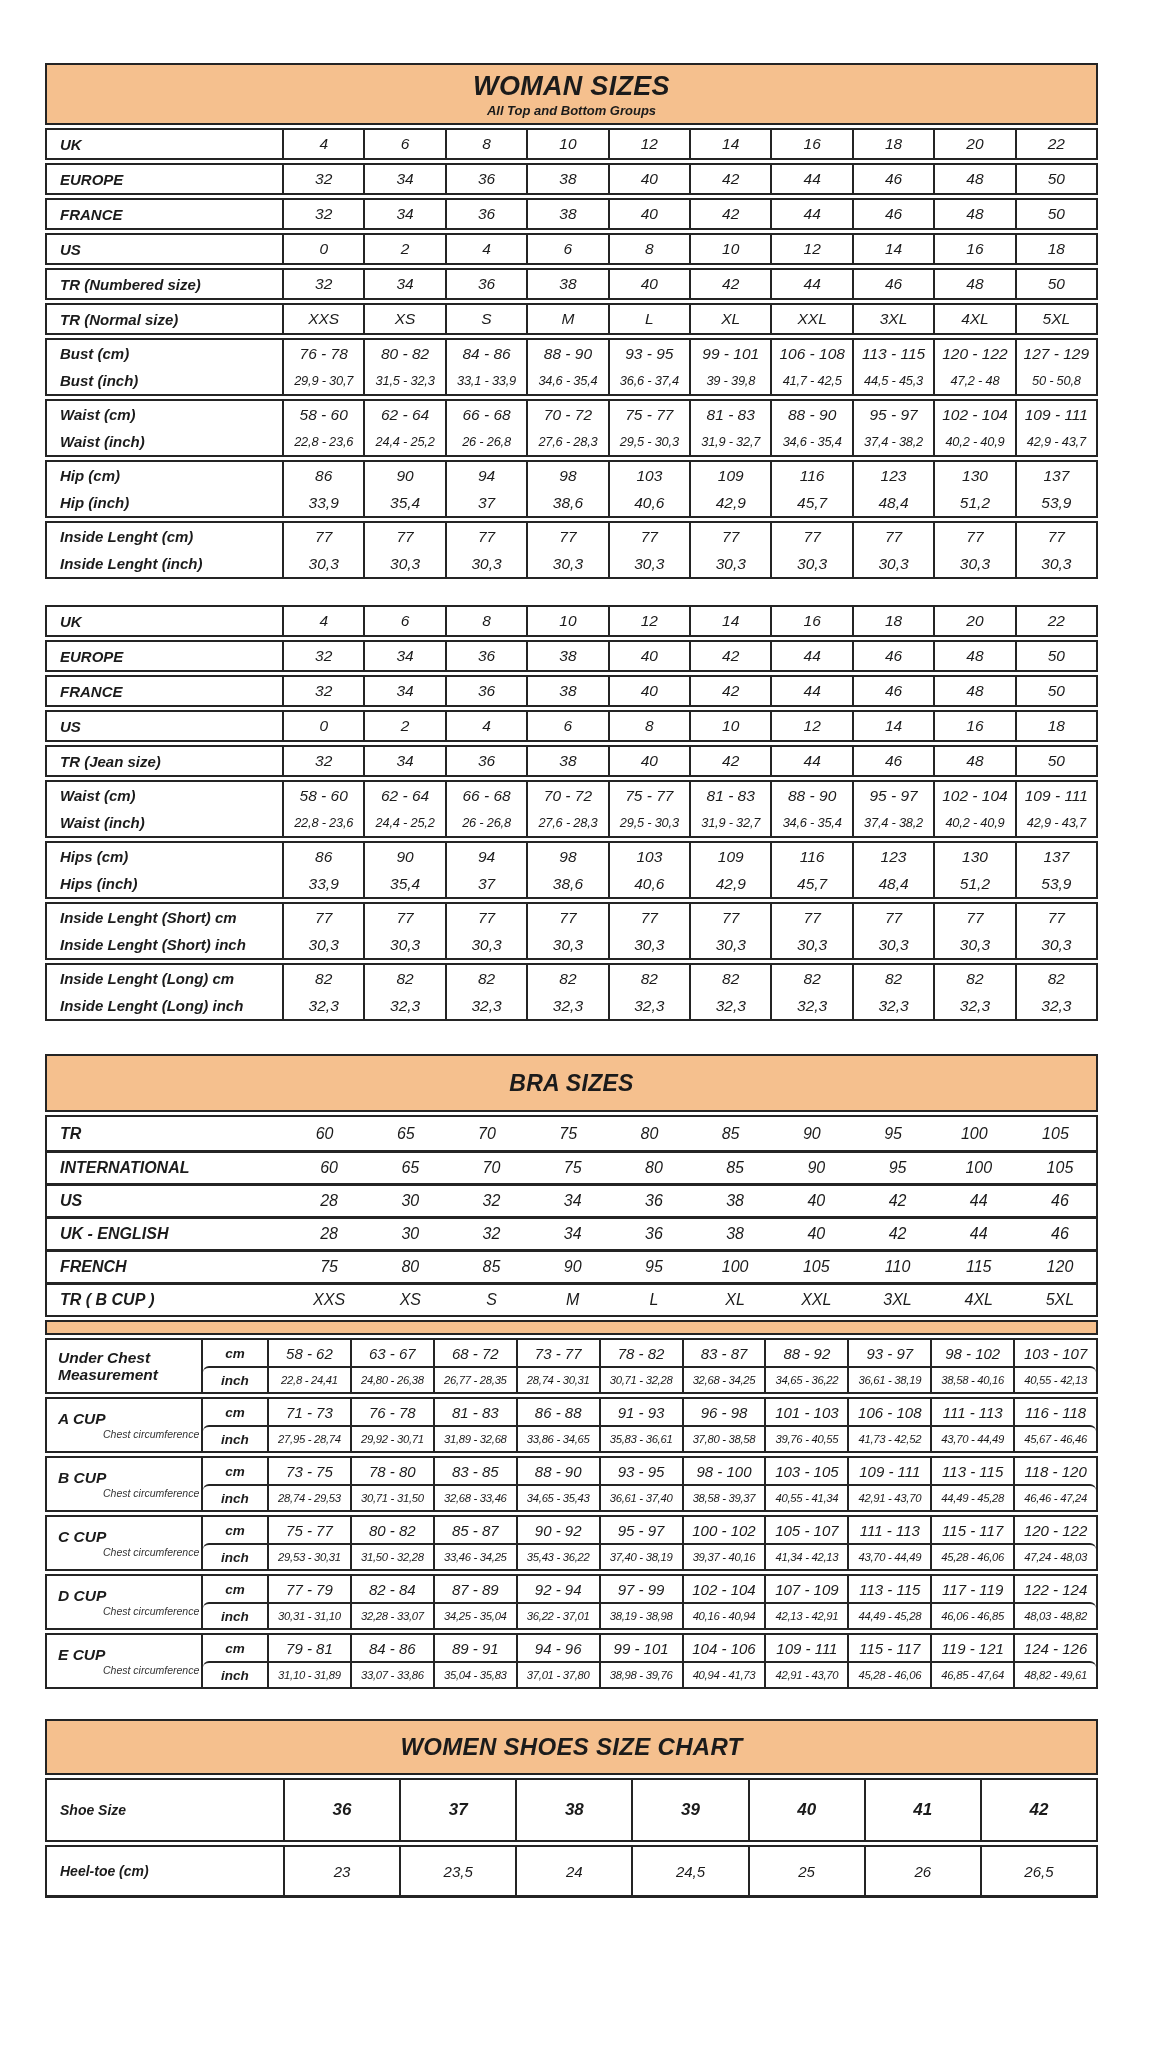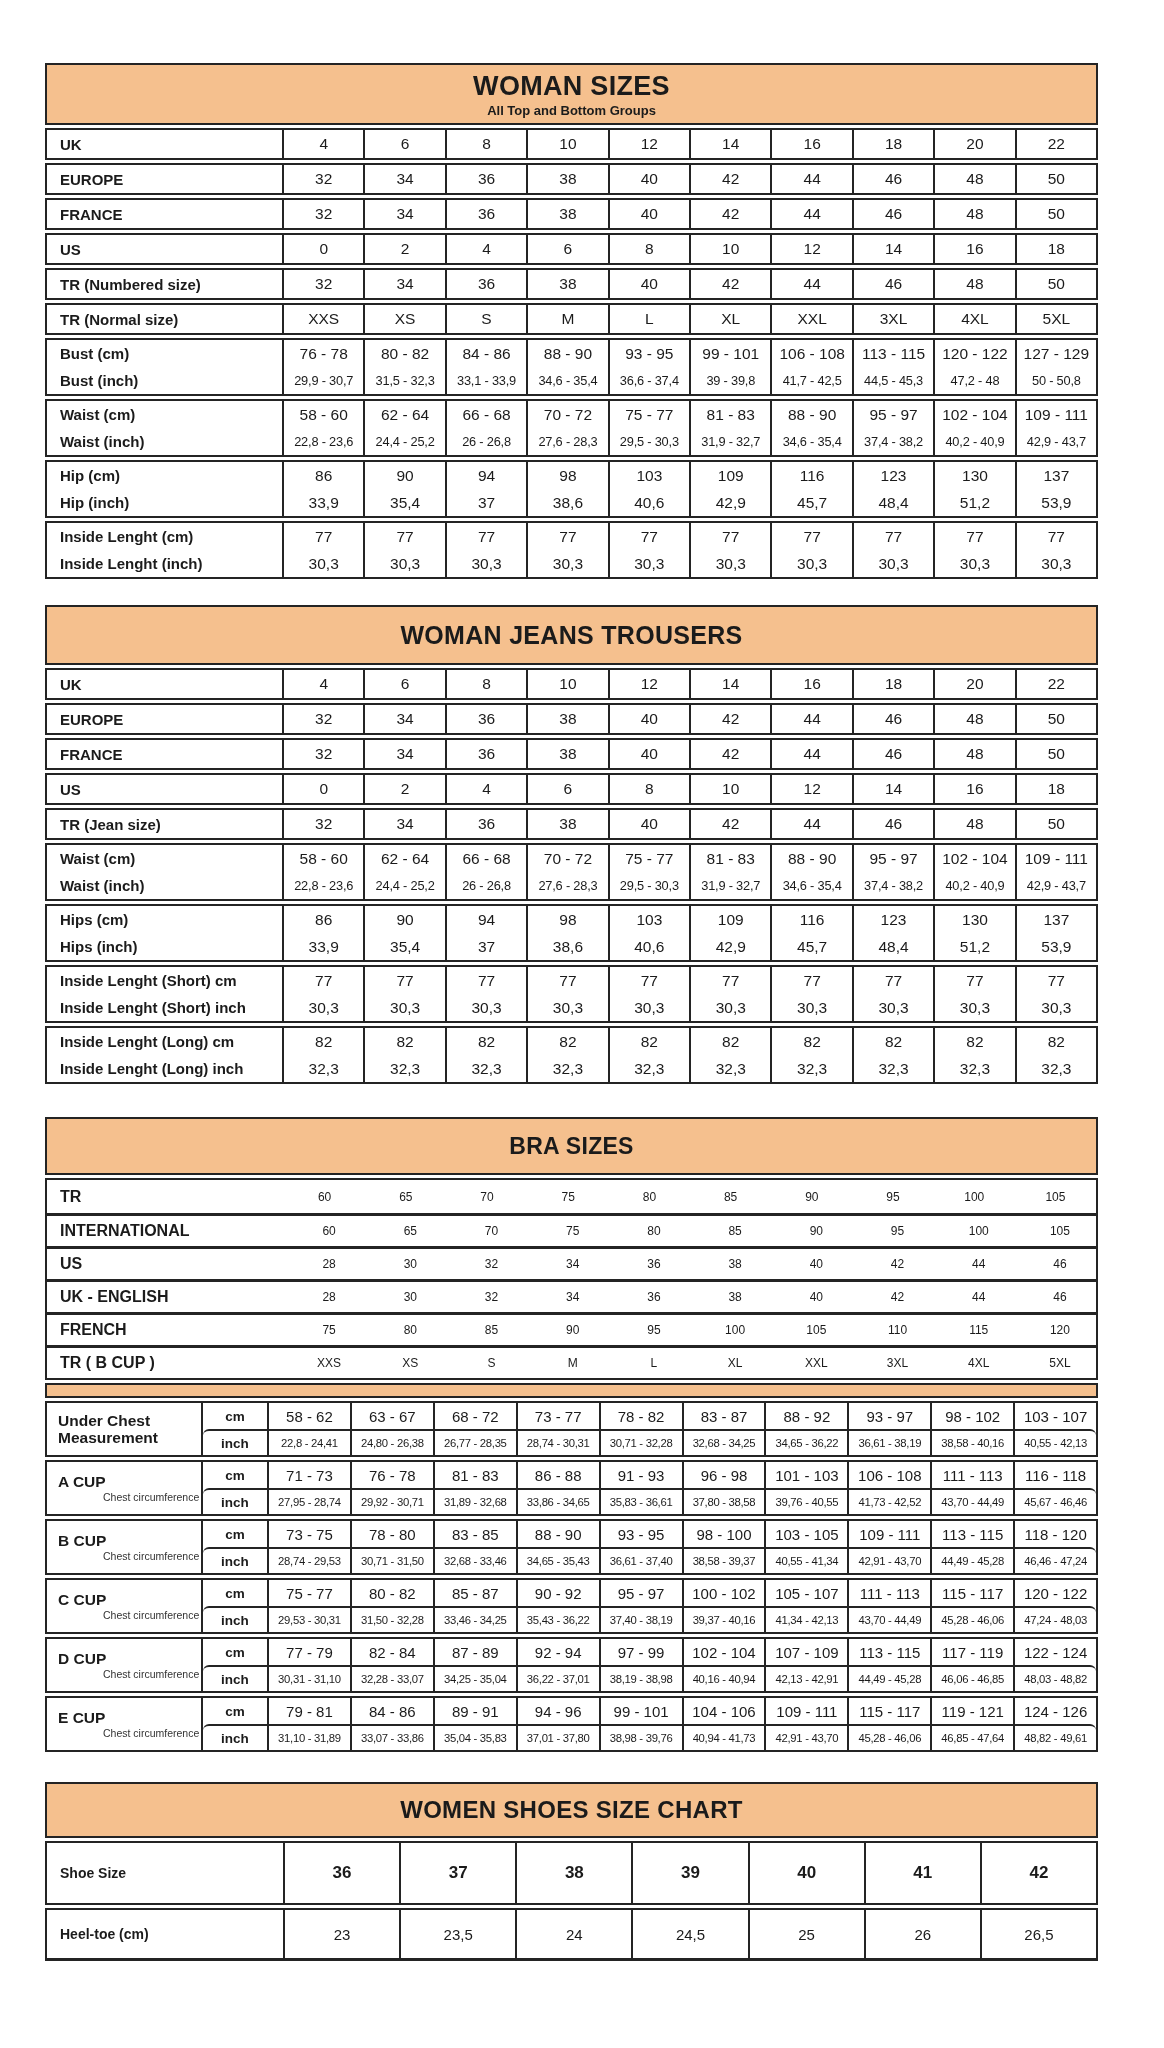--- a/index.html
+++ b/index.html
@@ -2,21 +2,21 @@
 <html style="--org: #F5C08E; --bd: #242424; --ink: #1b1b1b;"><head>
 <meta charset="utf-8">
 <style>
   :root{ --bd:#242424; --org:#F5C08E; --ink:#1b1b1b; }
   *{ box-sizing:border-box; }
   html,body{ margin:0; padding:0; }
   body{
     width:1164px; height:2048px; background:#ffffff; overflow:hidden;
     font-family:"Liberation Sans","DejaVu Sans",sans-serif; color:var(--ink);
   }
-  .doc{ padding:63px 0 8px 45px; width:918px; }
+  .doc{ padding:63px 0 8px 45px; width:918px;font-style:italic; }
   .tbl{ width:1053px; }
 
   
   .thead{
     background:var(--org); border:2px solid var(--bd);
     display:flex; flex-direction:column; align-items:center; justify-content:center; gap:1px;
     text-align:center;
   }
   .thead .t{ font-weight:bold; font-size:27px; letter-spacing:.3px; }
   .thead .st{ font-weight:bold; font-size:13px; }
@@ -41,21 +41,21 @@
     font-size:15.5px; white-space:nowrap;
   }
   .tcell + .tcell{ border-left:2px solid var(--bd); }
   .trow.small .tcell{ font-size:12.8px; letter-spacing:-0.2px; }
 
   
   .plainbox{ border:2px solid var(--bd); margin-top:3px; }
   .prow{ display:flex; height:33px; align-items:stretch; }
   .prow + .prow{ border-top:3px solid var(--bd);gap:9px; }
   .plabel{ width:237px; flex:0 0 237px; display:flex; align-items:center; padding-left:13px; font-weight:bold; font-size:16px; white-space:nowrap; }
-  .pcell{ flex:1 1 0; display:flex; align-items:center; justify-content:center; font-size:12px; }
+  .pcell{ flex:1 1 0; display:flex; align-items:center; justify-content:center; font-size:16px; }
 
   .strip{ height:15px; background:var(--org); border:2px solid var(--bd); margin-top:3px; }
 
   
   .cupgrp{ border:2px solid var(--bd); margin-top:3px; display:flex; }
   .cuplabel{
     width:156px; flex:0 0 156px; border-right:2px solid var(--bd);
     display:flex; flex-direction:column; justify-content:center; padding-left:11px;
   }
   .cuplabel .main{ font-weight:bold; font-size:15.5px; line-height:1.12; }
@@ -287,23 +287,20 @@
             <div class="tcell">30,3</div>
             <div class="tcell">30,3</div>
             <div class="tcell">30,3</div>
             <div class="tcell">30,3</div>
           </div>
         </div>
       </div>
   </section>
 
   <section id="t2" class="tbl t-sizes">
-    <div class="thead">
-      <div class="t">WOMAN JEANS TROUSERS</div>
-    </div>
     <div id="t2-body">
         <div class="grp">
           <div class="trow">
             <div class="tlabel">UK</div>
             <div class="tcell">4</div>
             <div class="tcell">6</div>
             <div class="tcell">8</div>
             <div class="tcell">10</div>
             <div class="tcell">12</div>
             <div class="tcell">14</div>

